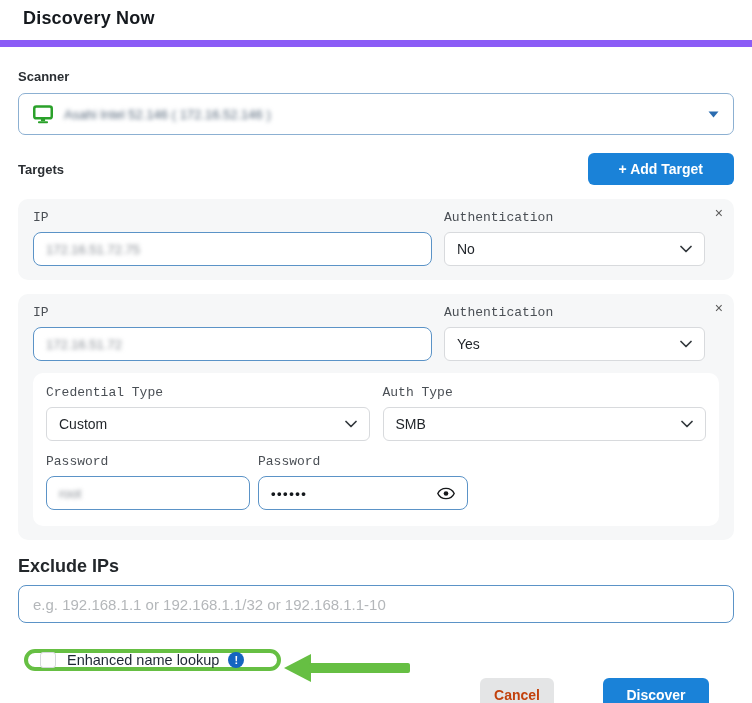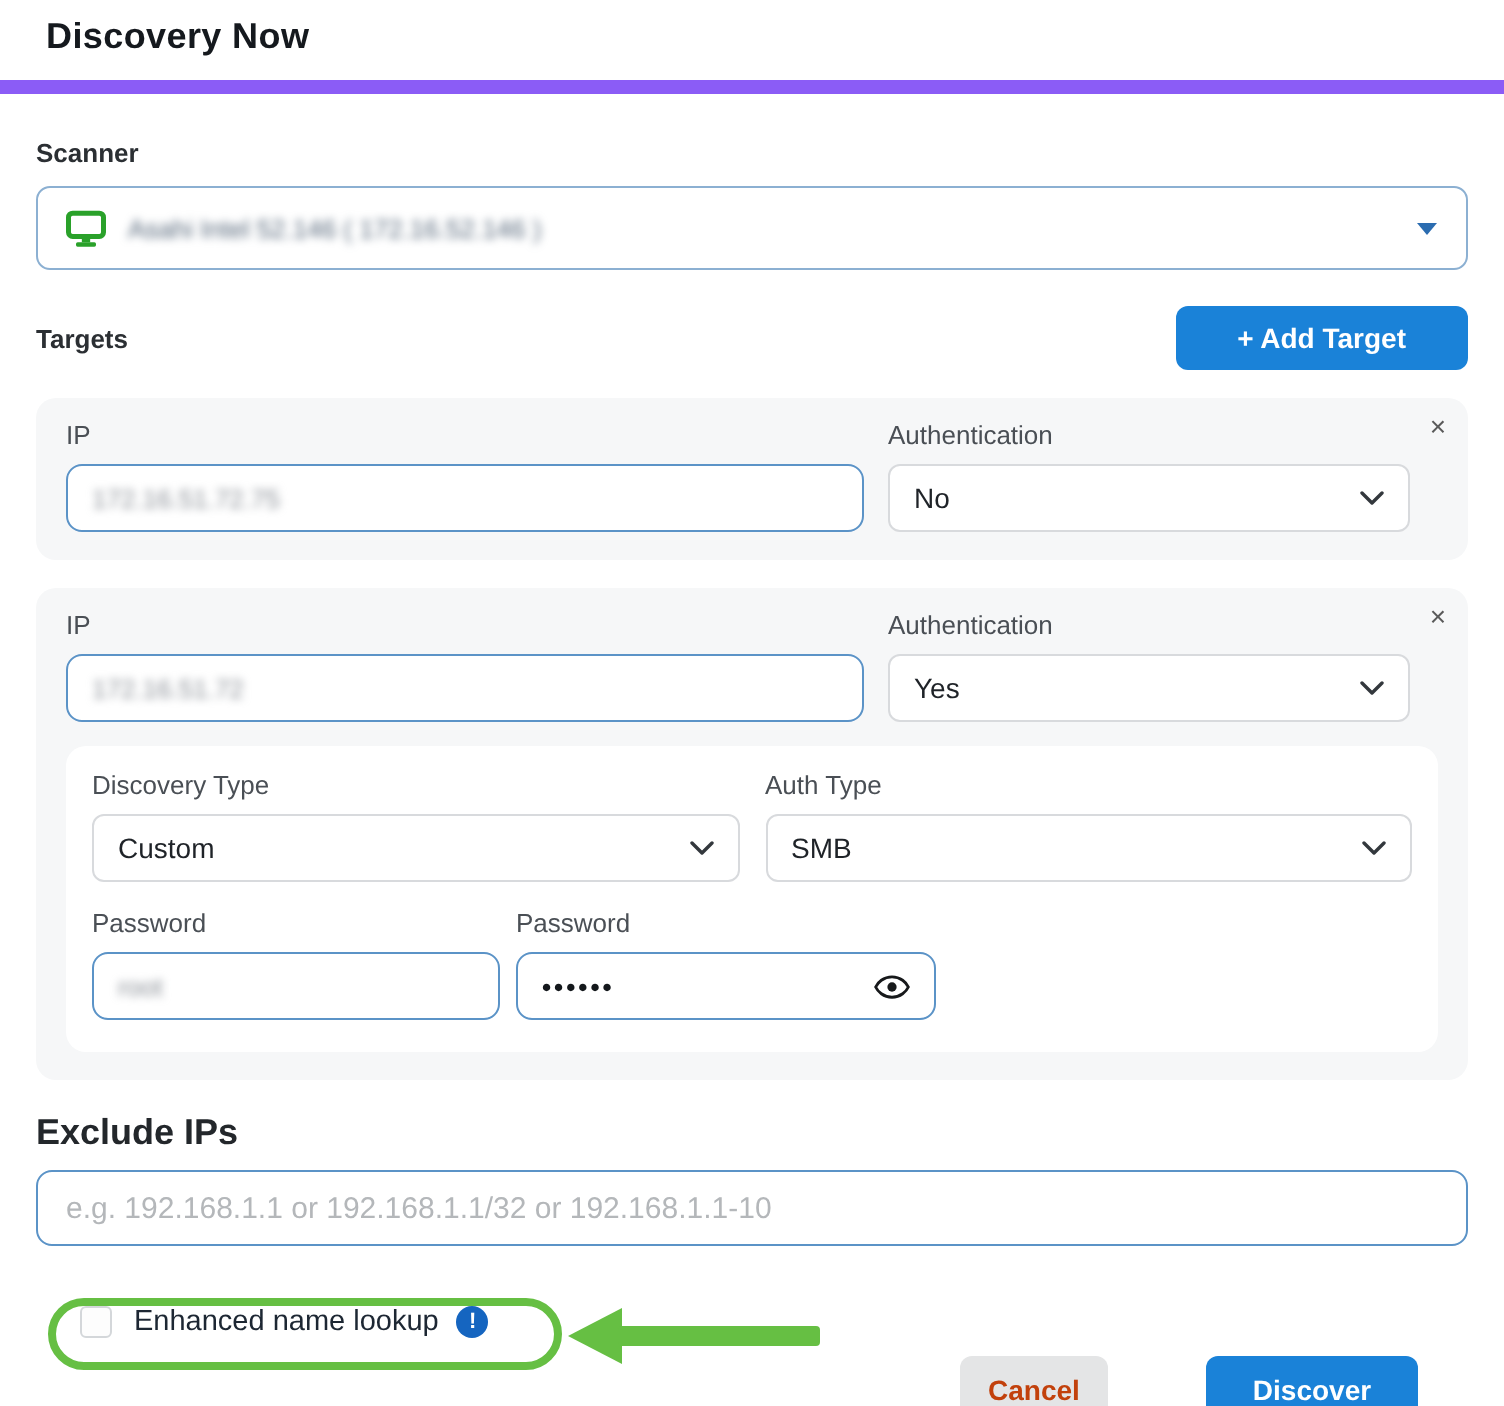--- a/index.html
+++ b/index.html
@@ -21,21 +21,21 @@
   .targets-row { margin-top:18px; display:flex; justify-content:space-between; align-items:center; }
   .add-btn { background:#1a82d8; color:#fff; font-weight:700; font-size:14px;
     padding:8px 31px; border:none; border-radius:6px; cursor:pointer;
     font-family:Liberation Sans, sans-serif; }
 
   .card { background:#f6f7f8; border-radius:10px; margin-top:14px; padding:11px 15px 14px; position:relative; }
   .close-x { position:absolute; top:7px; right:11px; font-size:14px; color:#5a5a5a; cursor:pointer; line-height:1; }
   .card-row { display:flex; gap:12px; }
   .col-ip { width:399px; }
   .col-auth { flex:1; margin-right:14px; }
-  .field-label { font-size:13px; color:#4a4f55; margin-bottom:7px; }
+  .field-label { font-size:13px; color:#4a4f55; margin-bottom:7px;font-family:Liberation Mono, monospace; }
   .text-input { height:34px; border:1px solid #5b93c7; border-radius:8px; background:#fff;
     display:flex; align-items:center; padding:0 12px; font-size:13px; color:#333; }
   .redacted { filter:blur(2px); color:#8a8f96; user-select:none; }
   .selectbox { height:34px; border:1px solid #d8dadd; border-radius:6px; background:#fff;
     display:flex; align-items:center; justify-content:space-between; padding:0 12px;
     font-size:14px; color:#1f2328; cursor:pointer; }
 
   .subcard { background:#fff; border-radius:10px; margin-top:12px; padding:12px 13px 16px; }
   .subcard-row1 { display:flex; gap:13px; }
   .subcard-row1 > div { flex:1; }
@@ -45,23 +45,23 @@
   .pw-input { justify-content:space-between; }
   .pw-dots { font-size:13px; letter-spacing:1.5px; color:#14181c; font-weight:700; }
   .eye-btn { display:flex; cursor:pointer; }
 
   .exclude-label { margin-top:16px; font-size:18px; font-weight:700; color:#23272b; }
   .exclude-input { margin-top:8px; width:716px; height:38px; border:1px solid #5b93c7; border-radius:8px;
     padding:0 14px; font-size:15px; color:#333; outline:none; font-family:"Liberation Sans", sans-serif; }
   .exclude-input::placeholder { color:#b4b7ba; }
 
   .footer { position:relative; height:94px; }
-  .annotation-box { position:absolute; left:6px; top:26px; height:36px; width:257px;
+  .annotation-box { position:absolute; left:6px; top:26px; height:22px; width:257px;
     border:4px solid #66bf43; border-radius:19px; background:#fff;
-    display:flex; padding:0 12px; }
+    display:flex; align-items:center; padding:0 12px; }
   .checkbox { width:16px; height:16px; border:1px solid #d4d7da; border-radius:3px; background:#fdfdfd; cursor:pointer; flex:none; }
   .enhanced-label { margin-left:11px; font-size:14.5px; color:#1d2733; white-space:nowrap; }
   .info-icon { margin-left:9px; width:16px; height:16px; border-radius:50%; background:#1565c0;
     color:#fff; font-size:11px; font-weight:700; display:flex; align-items:center; justify-content:center;
     line-height:1; cursor:pointer; flex:none; }
   .arrow-head { position:absolute; left:266px; top:31px; width:0; height:0;
     border-top:14px solid transparent; border-bottom:14px solid transparent; border-right:27px solid #66bf43; }
   .arrow-shaft { position:absolute; left:291px; top:40px; width:101px; height:10px; background:#66bf43; border-radius:2px; }
   .footer-buttons { position:absolute; right:25px; bottom:6px; display:flex; gap:49px; }
   .btn { height:33px; border:none; border-radius:6px; font-weight:700; font-size:14px;
@@ -143,21 +143,21 @@
                 <path d="M1 1.5 L6 6.5 L11 1.5" fill="none" stroke="#33383d" stroke-width="1.7" stroke-linecap="round" stroke-linejoin="round"></path>
               </svg>
           </span>
         </div>
       </div>
     </div>
 
     <div class="subcard">
       <div class="subcard-row1">
         <div>
-          <div class="field-label">Discovery Type</div>
+          <div class="field-label">Credential Type</div>
           <div class="selectbox">
             <span>Custom</span>
             <span style="display:flex;">
               <svg width="12" height="8" viewBox="0 0 12 8">
                   <path d="M1 1.5 L6 6.5 L11 1.5" fill="none" stroke="#33383d" stroke-width="1.7" stroke-linecap="round" stroke-linejoin="round"></path>
                 </svg>
             </span>
           </div>
         </div>
         <div>

